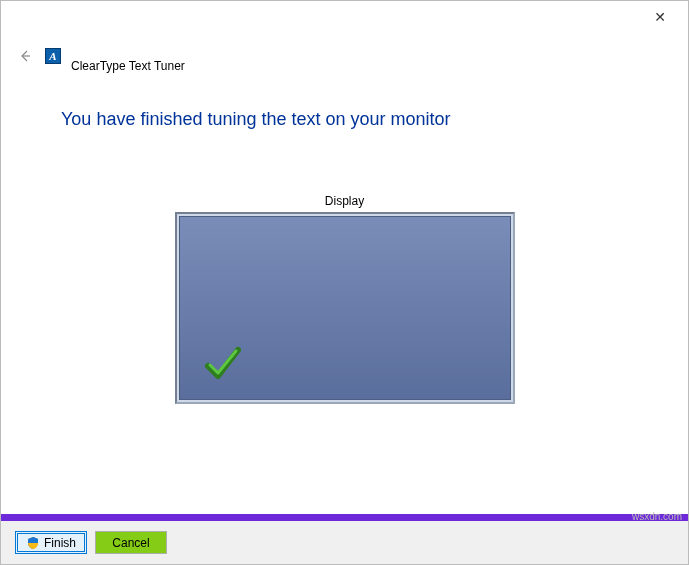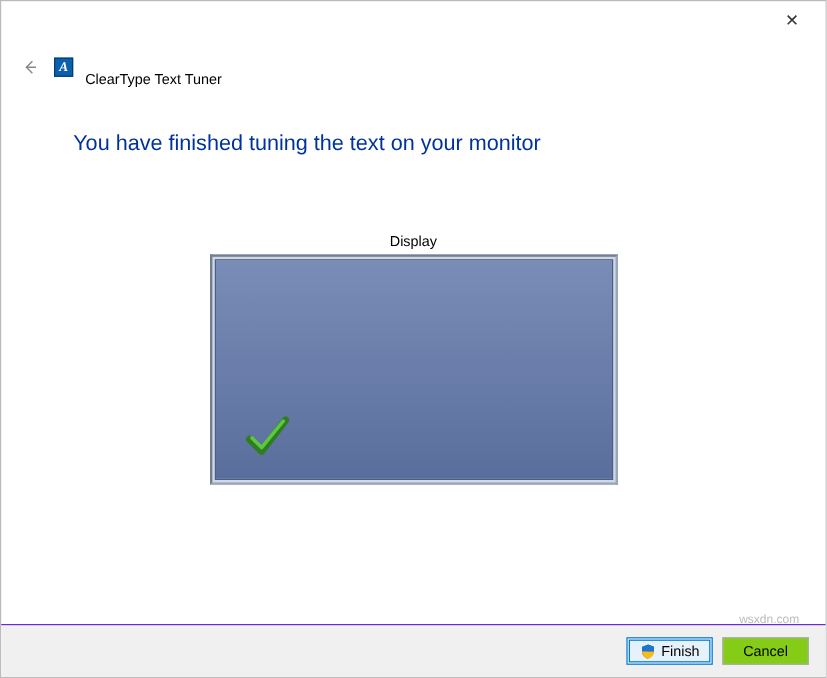--- a/index.html
+++ b/index.html
@@ -105,24 +105,24 @@
       background: linear-gradient(to bottom, #7a8db8, #5a6e9d);
       position: relative;
       border: 1px solid #4d5e82;
     }
     .checkmark {
       position: absolute;
       bottom: 12px;
       left: 22px;
     }
     .footer {
-      border-top: 1px solid #6d28d9;
+      border-top: 7px solid #6d28d9;
       padding: 10px 14px;
       display: flex;
-      justify-content: flex-end;
+      justify-content: flex-start;
       gap: 8px;
       background: #f0f0f0;
     }
     .btn {
       min-width: 72px;
       height: 23px;
       font-size: 12px;
       font-family: inherit;
       border: 1px solid #adadad;
       background: #84cc16;
@@ -137,21 +137,21 @@
       border: 1px solid #0078d7;
       background: #e5f1fb;
       outline: 1px solid #0078d7;
       outline-offset: -3px;
     }
     .shield-icon {
       display: inline-flex;
     }
     .watermark {
       position: absolute;
-      right: 22px;
+      right: 6px;
       bottom: 42px;
       font-size: 10px;
       color: #bbb;
       pointer-events: none;
       text-align: right;
     }
   </style>
 </head>
 <body>
 

